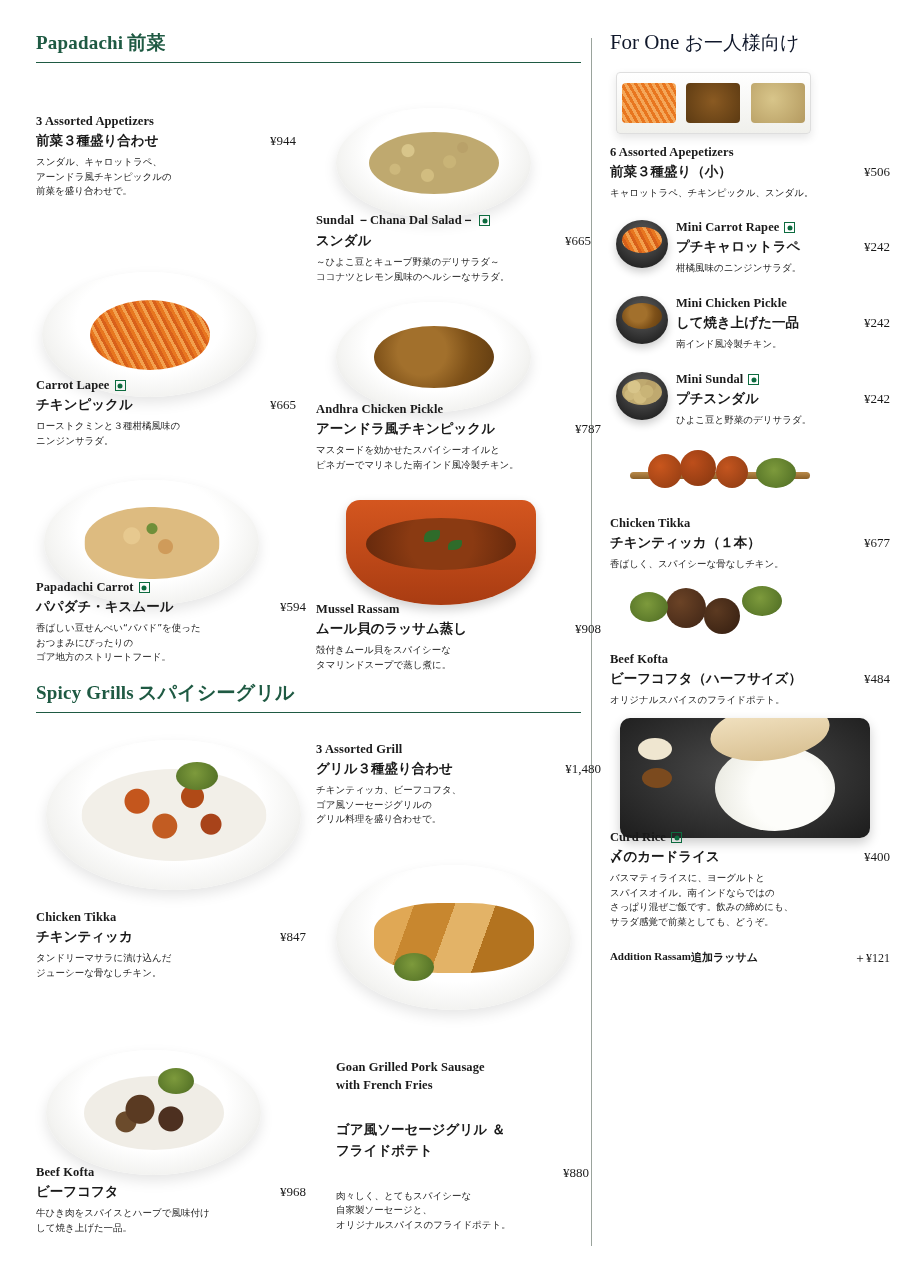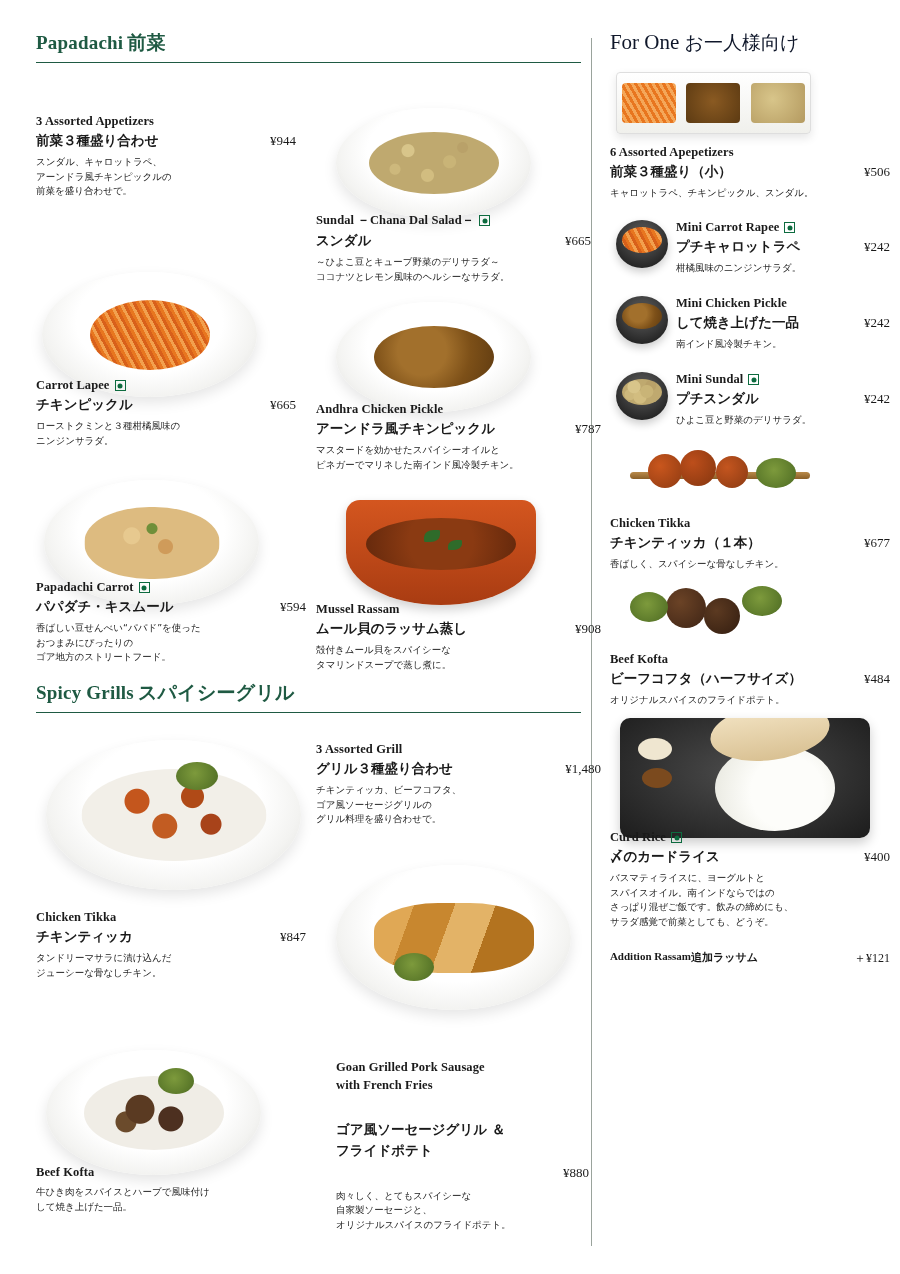--- a/index.html
+++ b/index.html
@@ -312,20 +312,24 @@
 
       <div class="photo" style="left:10px; top:1020px; width:215px; height:125px;">
         <div class="plate">
           <div class="food t-kofta" style="width:140px;height:74px;border-radius:50%;"></div>
           <div class="sauce" style="left:112px;top:18px;width:36px;height:26px;"></div>
         </div>
       </div>
 
       <div class="item" style="left:0px; top:1135px; width:270px;">
         <div class="name-en">Beef Kofta</div>
+        <div class="name-jp">
+          <span>ビーフコフタ</span>
+          <span class="price">¥968</span>
+        </div>
         <div class="desc" style="white-space:pre-line;">牛ひき肉をスパイスとハーブで風味付け
 して焼き上げた一品。</div>
       </div>
 
     </div>
 
     <div class="divider-v"></div>
 
     <div class="col-right">
 

